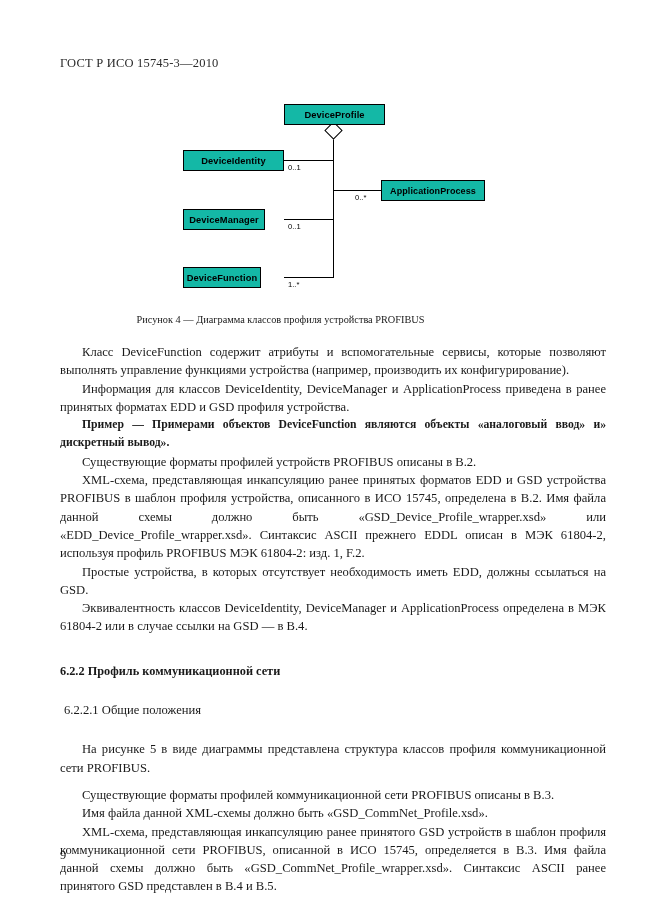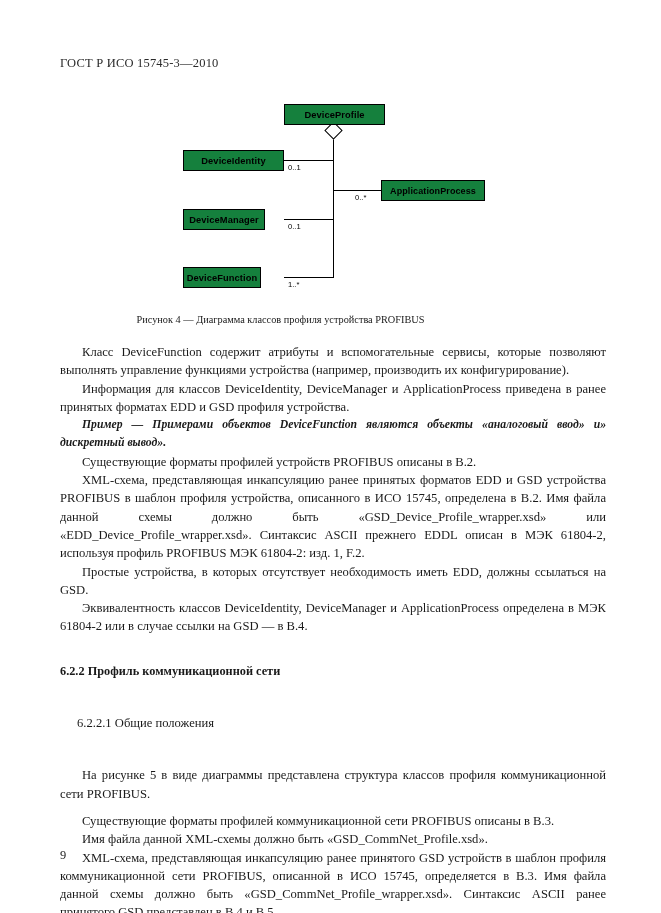--- a/index.html
+++ b/index.html
@@ -46,21 +46,21 @@
   .uml {
     position: absolute;
     top: 0;
     left: 0;
     width: 661px;
     height: 215px;
   }
   .uml-box {
     position: absolute;
     border: 1.4px solid #000;
-    background: #15803d;
+    background: #14b8a6;
     box-sizing: border-box;
     display: flex;
     align-items: center;
     justify-content: center;
     font-family: "Liberation Sans", "DejaVu Sans", sans-serif;
     font-weight: bold;
     font-size: 9.3px;
     letter-spacing: 0.1px;
     color: #000;
     white-space: nowrap;
@@ -119,41 +119,40 @@
     line-height: 18.3px;
     text-align: justify;
     text-indent: 22px;
     hyphens: manual;
   }
   p.example {
     margin: 0;
     font-size: 11.7px;
     line-height: 18.3px;
     font-weight: bold;
-    font-style: italic;
     text-indent: 22px;
     text-align: justify;
   }
   p.note {
     margin: 0;
     font-size: 11.7px;
     line-height: 18.3px;
     text-indent: 22px;
     text-align: left;
   }
   p.note .note-label { letter-spacing: 1.6px; }
   h3.heading {
     margin: 0;
     font-size: 12.3px;
     line-height: 18.3px;
     font-weight: bold;
     text-indent: 0;
   }
   h4.subheading {
-    margin: 17px;
+    margin: 4px;
     font-size: 12.6px;
     line-height: 18.3px;
     font-weight: normal;
     text-indent: 0;
   }
   .gap-sm { height: 9px; }
   .gap-md { height: 17px; }
   .gap-lg { height: 26px; }
 
   

